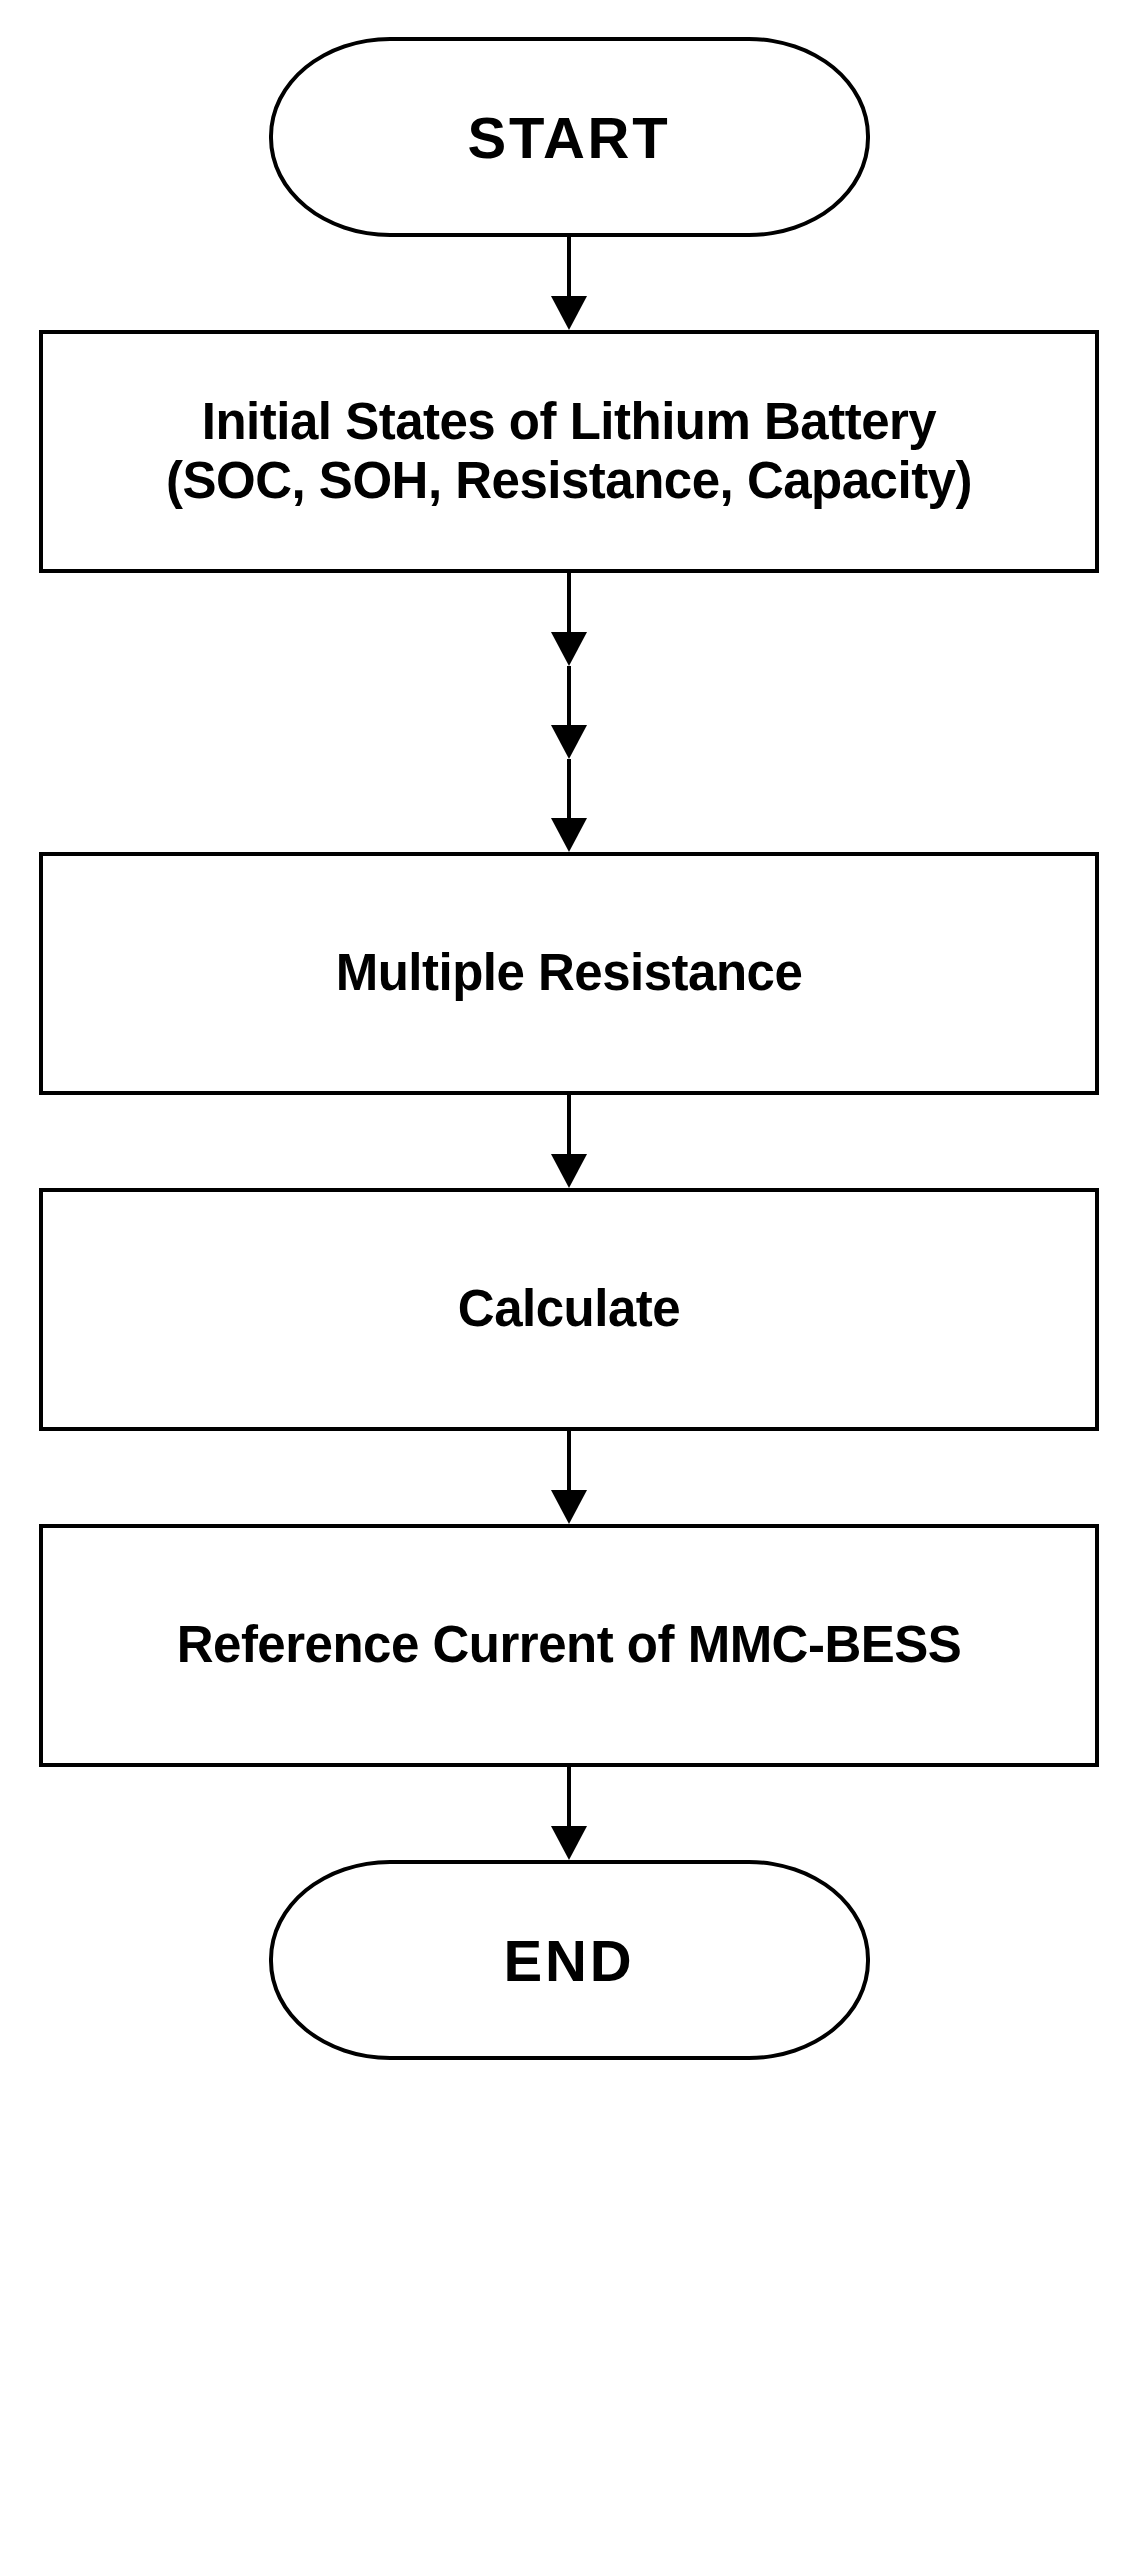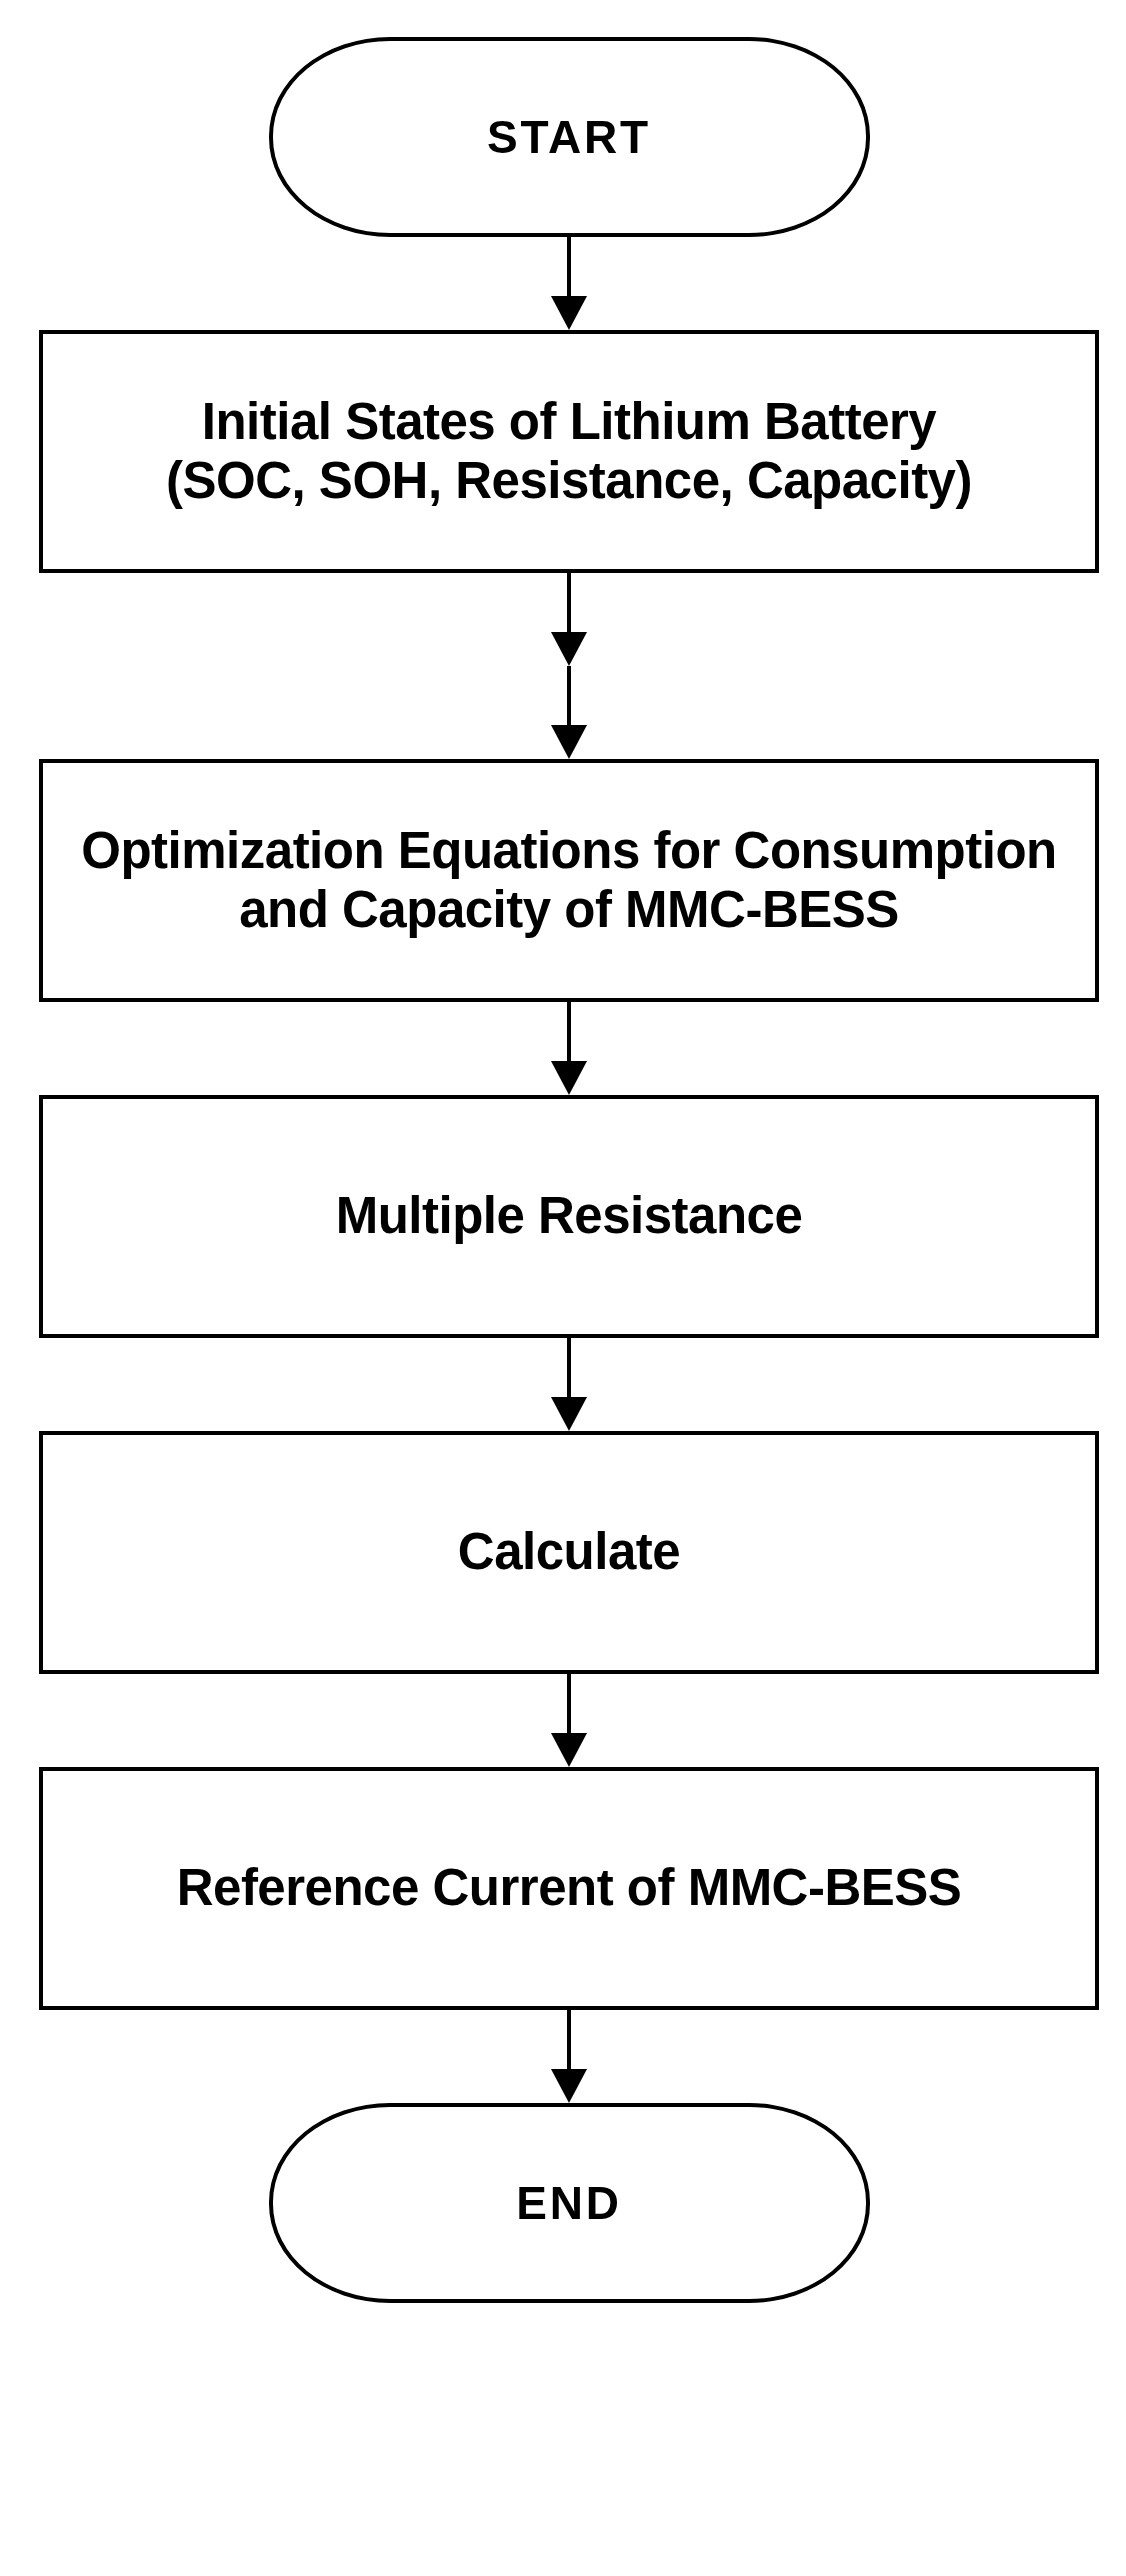--- a/index.html
+++ b/index.html
@@ -36,21 +36,21 @@
   }
   .node .label {
     white-space: pre-line;
     display: block;
   }
   .terminator {
     width: 601px;
     height: 200px;
     border: 4.7px solid #000000;
     border-radius: 121px / 99px;
-    font-size: 46px;
+    font-size: 58px;
     letter-spacing: 2.8px;
   }
   .process {
     width: 1060px;
     height: 243px;
     border: 4.7px solid #000000;
     font-size: 51px;
     line-height: 1.15;
     letter-spacing: -0.5px;
     padding: 0 2px;
@@ -98,24 +98,20 @@
       <div class="shaft"></div>
       <div class="head"></div>
     </div>
 
 
     <div class="arrow">
       <div class="shaft"></div>
       <div class="head"></div>
     </div>
 
-    <div class="node process">
-      <span class="label">Optimization Equations for Consumption
-and Capacity of MMC-BESS</span>
-    </div>
 
     <div class="arrow">
       <div class="shaft"></div>
       <div class="head"></div>
     </div>
 
     <div class="node process">
       <span class="label">Multiple Resistance</span>
     </div>
 

